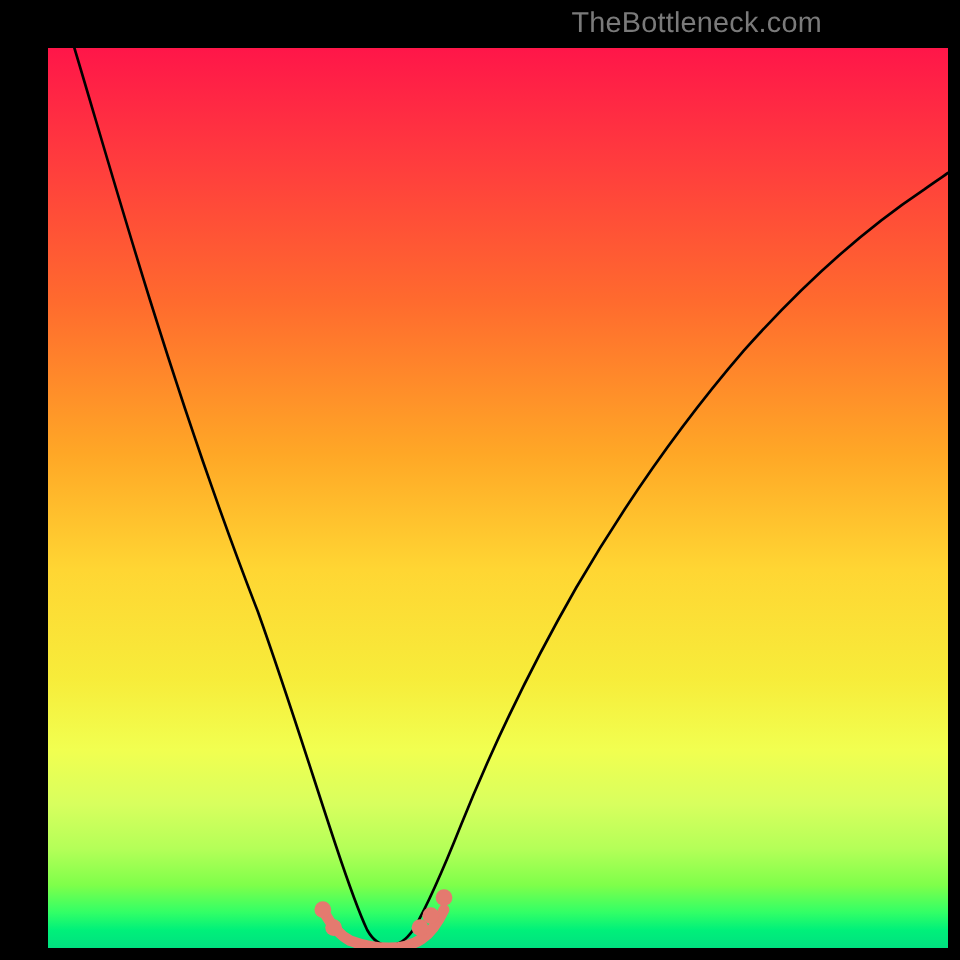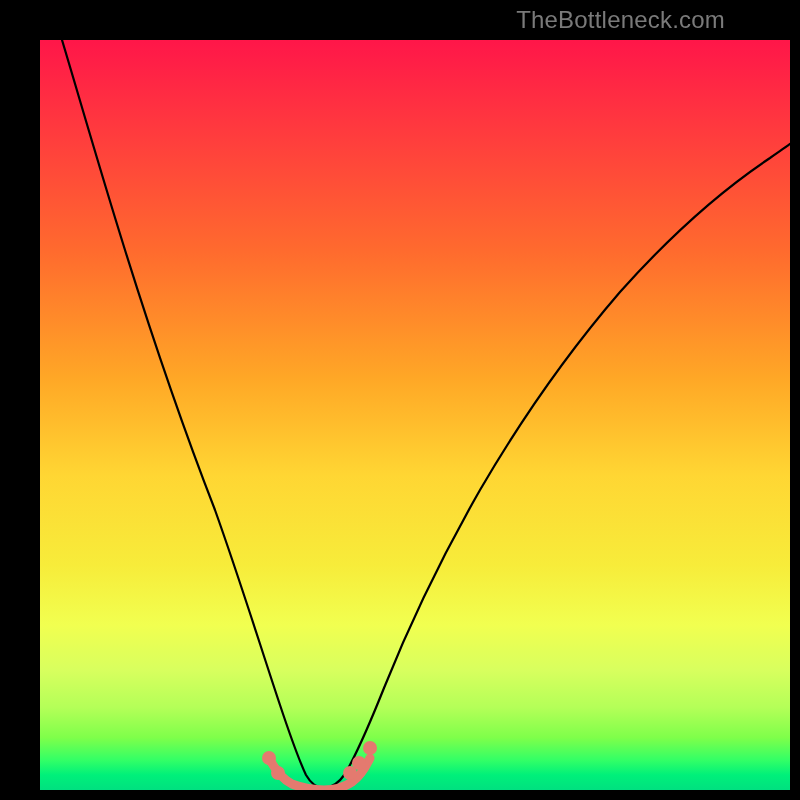--- a/index.html
+++ b/index.html
@@ -11,21 +11,20 @@
     overflow: hidden;
     font-family: Arial, Helvetica, sans-serif;
   }
   .frame {
     position: absolute;
     left: 0;
     top: 0;
     width: 695px;
     height: 800px;
     background: #000;
-    padding-left: 40px;
   }
   .plot-area {
     position: absolute;
     left: 40px;
     top: 40px;
     width: 750px;
     height: 750px;
     
     background: linear-gradient(
       to bottom,

